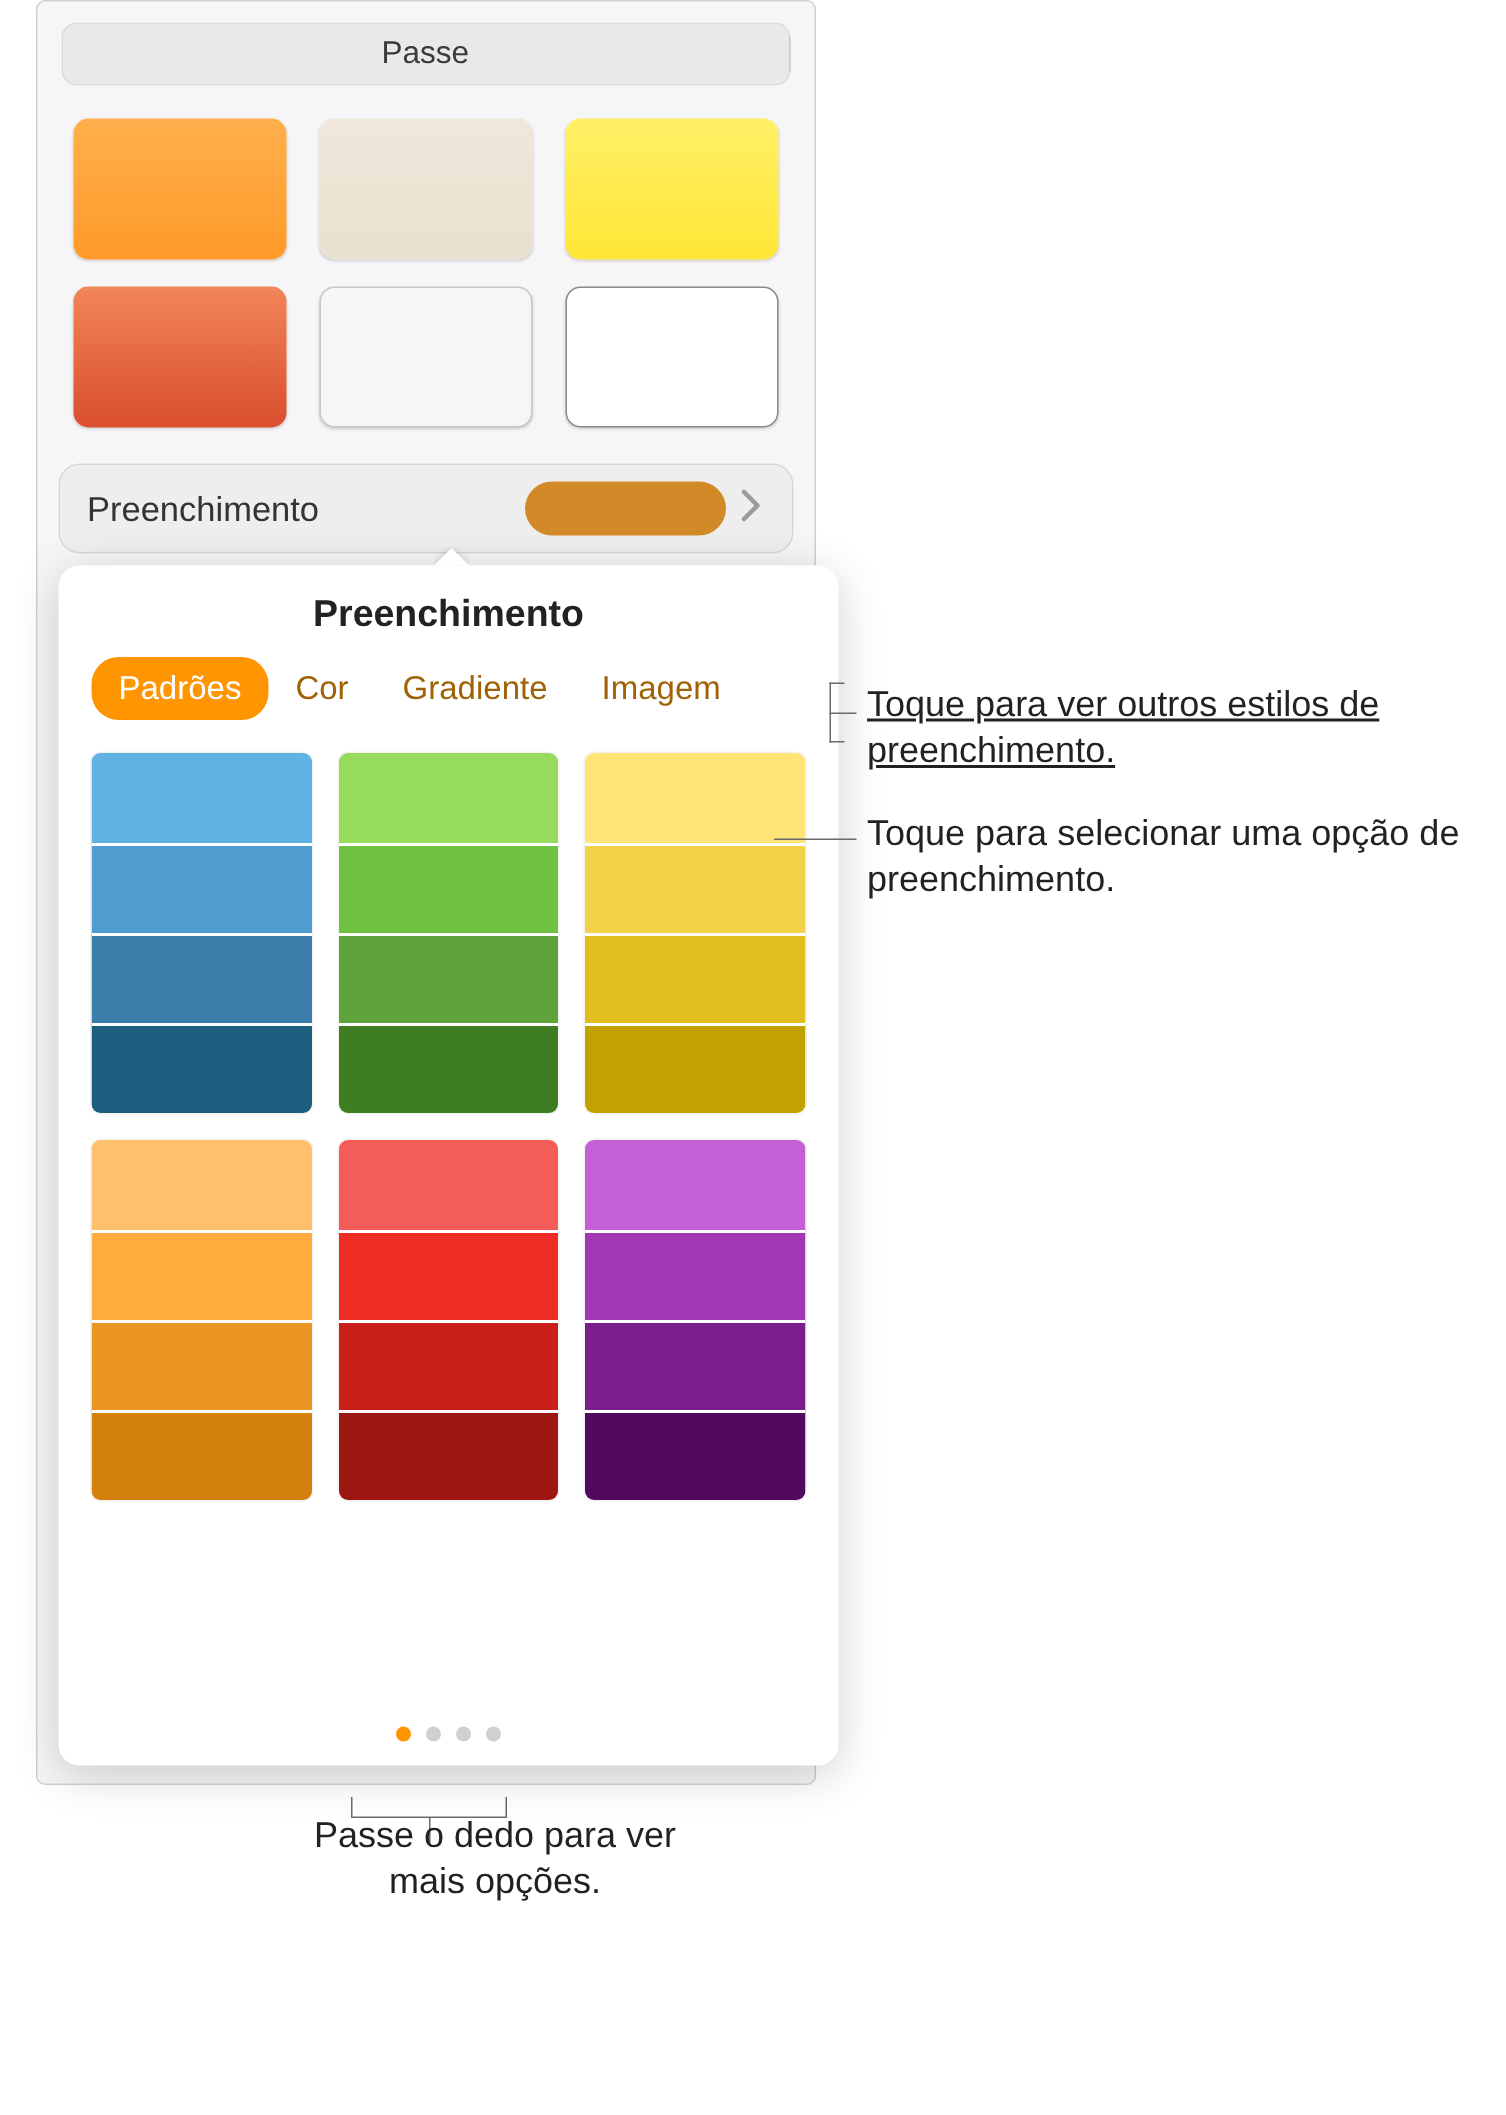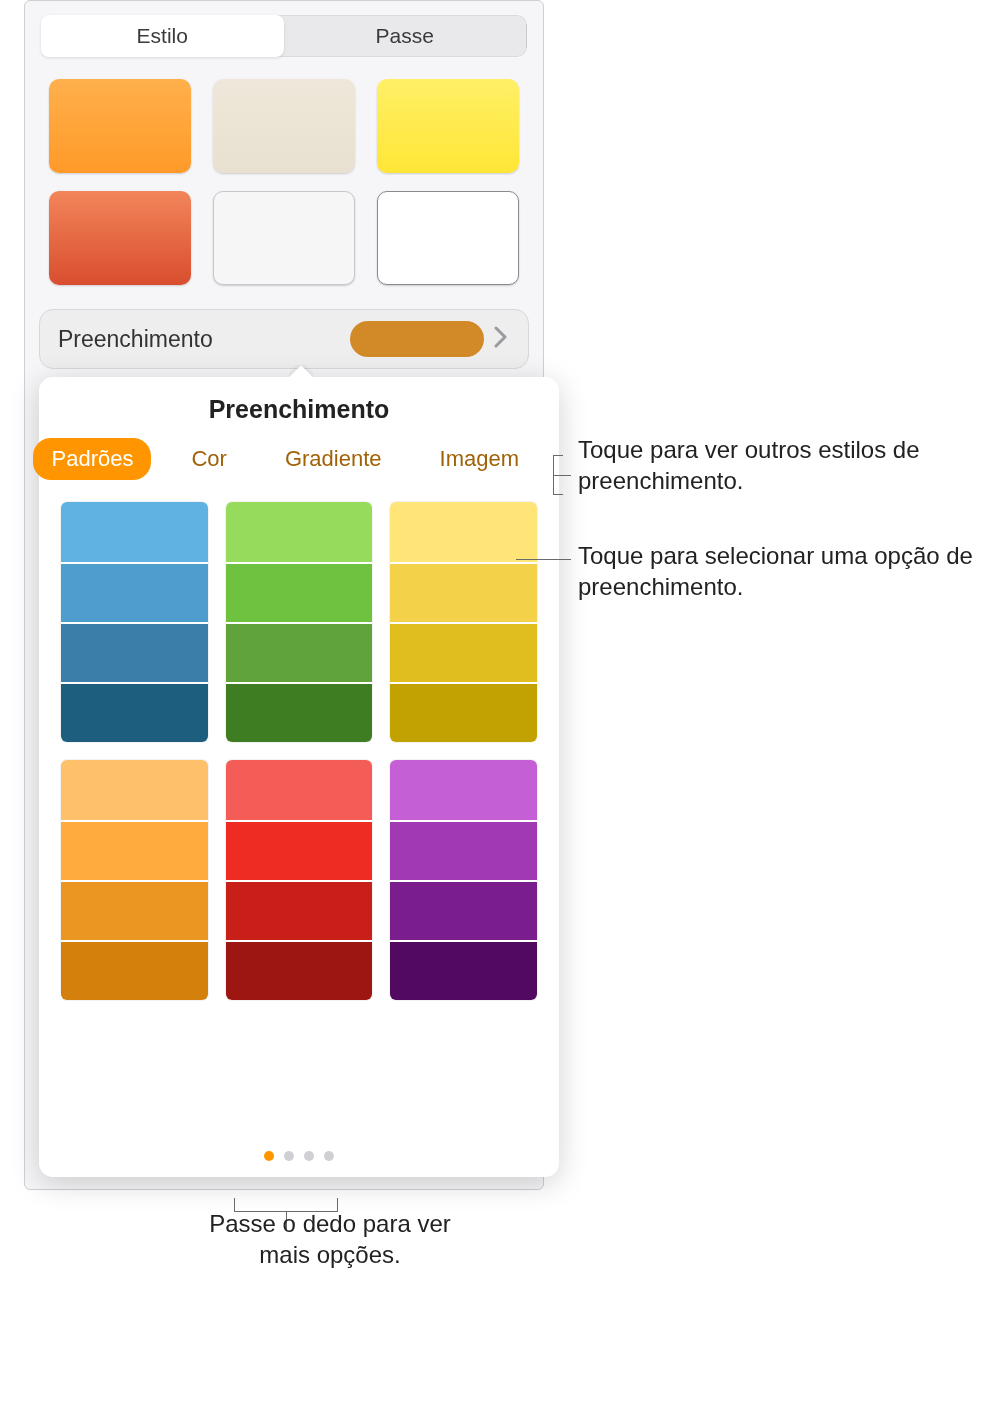--- a/index.html
+++ b/index.html
@@ -122,24 +122,22 @@
   }
   .popover-title {
     text-align: center;
     font-size: 25px;
     font-weight: 600;
     color: #222;
     padding: 18px 0 14px 0;
   }
   .fill-tabs {
     display: flex;
-    gap: 22px;
     padding: 0 22px 14px 22px;
     align-items: center;
-    justify-content: flex-end;
   }
   .fill-tab {
     font-size: 22px;
     color: #a16207;
     padding: 8px 18px;
     border-radius: 18px;
     cursor: pointer;
   }
   .fill-tab.active {
     background: #ff9500;
@@ -198,23 +196,20 @@
     border-style: solid;
     border-width: 0;
   }
 </style>
 </head>
 <body>
 
 <div class="panel">
 
   <div class="segmented">
-    <div class="seg active">
-      <span>Estilo</span>
-    </div>
     <div class="seg">
       <span>Passe</span>
     </div>
     <div class="divider"></div>
   </div>
 
   <div class="style-grid" id="style-grid">
       <div class="style-swatch" style="background: linear-gradient(rgb(255, 176, 76), rgb(255, 154, 41));"></div>
       <div class="style-swatch" style="background: linear-gradient(rgb(239, 232, 218), rgb(232, 225, 209));"></div>
       <div class="style-swatch" style="background: linear-gradient(rgb(255, 240, 103), rgb(255, 230, 54));"></div>
@@ -296,20 +291,20 @@
         <div class="dot"></div>
         <div class="dot"></div>
         <div class="dot"></div>
       </div>
   </div>
 
 </div>
 
 <div class="callout-bracket" style="left:553px; top:455px; height:40px; width:10px; border-left-width:1px; border-top-width:1px; border-bottom-width:1px;"></div>
 <div class="callout-line" style="left:553px; top:475px; width:18px; height:1px;"></div>
-<div class="callout" style="left:578px; top:434px; width:400px;">Toque para ver outros estilos de preenchimento.</div>
+<div class="callout" style="left:578px; top:454px; width:400px;text-decoration:underline;">Toque para ver outros estilos de preenchimento.</div>
 
 <div class="callout-line" style="left:516px; top:559px; width:55px; height:1px;"></div>
 <div class="callout" style="left:578px; top:540px; width:420px;">Toque para selecionar uma opção de preenchimento.</div>
 
 <div class="callout-bracket" style="left:234px; top:1198px; width:104px; height:14px; border-left-width:1px; border-right-width:1px; border-bottom-width:1px;"></div>
 <div class="callout-line" style="left:286px; top:1212px; width:1px; height:18px;"></div>
 <div class="callout" style="left:200px; top:1208px; width:260px; text-align:center;">Passe o dedo para ver mais opções.</div>
 
 </body></html>

